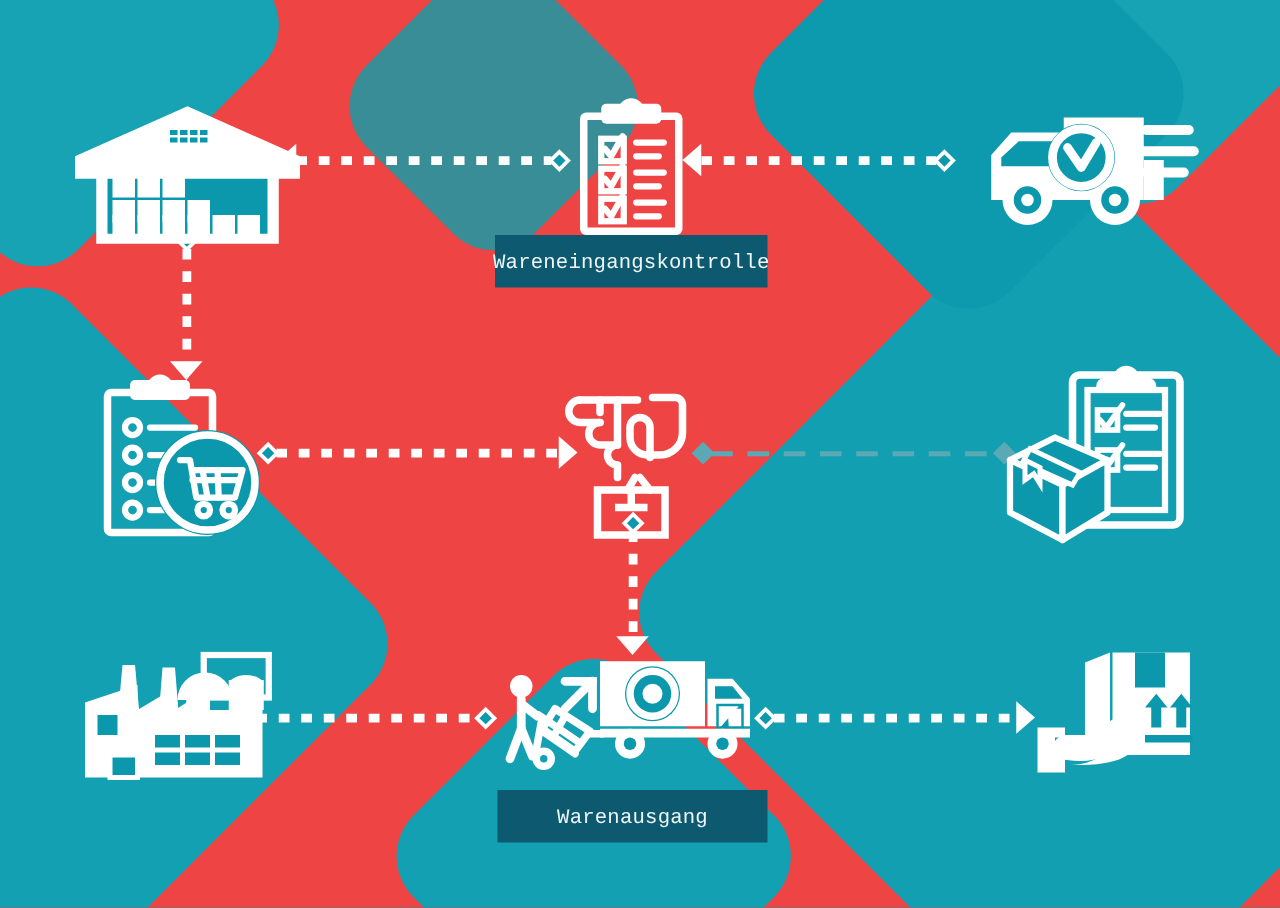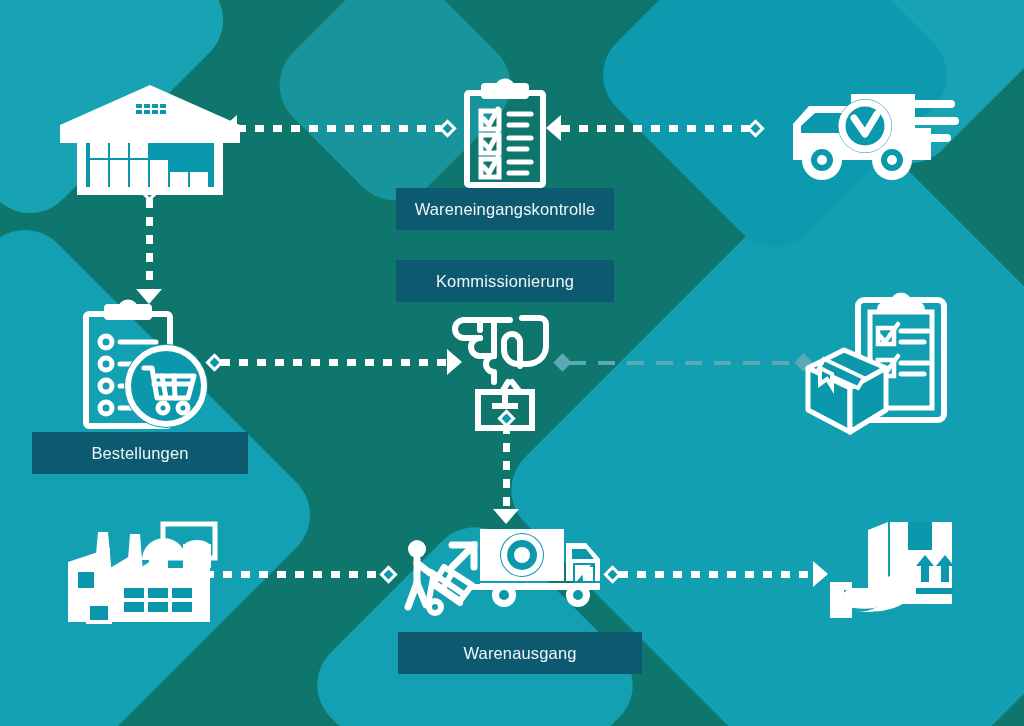--- a/index.html
+++ b/index.html
@@ -1,20 +1,20 @@
 <!DOCTYPE html>
 <html><head>
 <meta charset="utf-8">
 <style>
   html,body{margin:0;padding:0;background:#0a99ad;}
   body{width:1024px;height:726px;overflow:hidden;
        font-family:"Liberation Sans","DejaVu Sans",sans-serif;}
 
   #stage{position:relative;width:1024px;height:726px;overflow:hidden;
-         background:#0f766e;}
+         background:#ef4444;font-family:Liberation Mono, monospace;}
 
   
   .bgshape{position:absolute;border-radius:46px;transform:rotate(45deg);
            pointer-events:none;}
   .bg-a{width:300px;height:300px;left:-120px;top:-130px;background:#17a3b4;}
   .bg-b{width:190px;height:190px;left:300px;top:-10px;background:#199aa4;opacity:.85;}
   .bg-c{width:430px;height:430px;left:-190px;top:300px;background:#12a0b2;}
   .bg-d{width:520px;height:520px;left:600px;top:230px;background:#129fb1;}
   .bg-e{width:300px;height:300px;left:760px;top:-180px;background:#17a3b4;}
   .bg-f{width:250px;height:250px;left:350px;top:560px;background:#12a0b2;}
@@ -355,20 +355,18 @@
         <rect x="86" y="70" width="38" height="6"></rect>
       </g>
       <path d="M0 64 h22 v8 h-8 v6 h8 v22 h-22 z" fill="#fff"></path>
       <path d="M12 88 C 30 92, 44 92, 56 86 C 70 80, 82 66, 76 58 C 70 51, 54 58, 46 70 L 24 70 C 16 70, 10 76, 12 88 Z" fill="#fff"></path>
       <path d="M58 72 C 70 72, 78 78, 74 84 C 70 90, 52 94, 36 94 L 26 94 C 40 94, 52 88, 58 80 Z" fill="#fff"></path>
     </svg>
   </div>
 
   <div class="chip" style="left:396px;top:188px;width:218px;height:42px;">Wareneingangskontrolle</div>
 
-  <div class="chip" style="left:396px;top:260px;width:218px;height:42px;">Kommissionierung</div>
-
-  <div class="chip" style="left:32px;top:432px;width:216px;height:42px;">Bestellungen</div>
-
-
-  <div class="chip" style="left:398px;top:632px;width:244px;height:42px;">Warenausgang</div>
+
+
+
+  <div class="chip" style="left:398px;top:632px;width:216px;height:42px;">Warenausgang</div>
 
 </div>
 
 </body></html>

